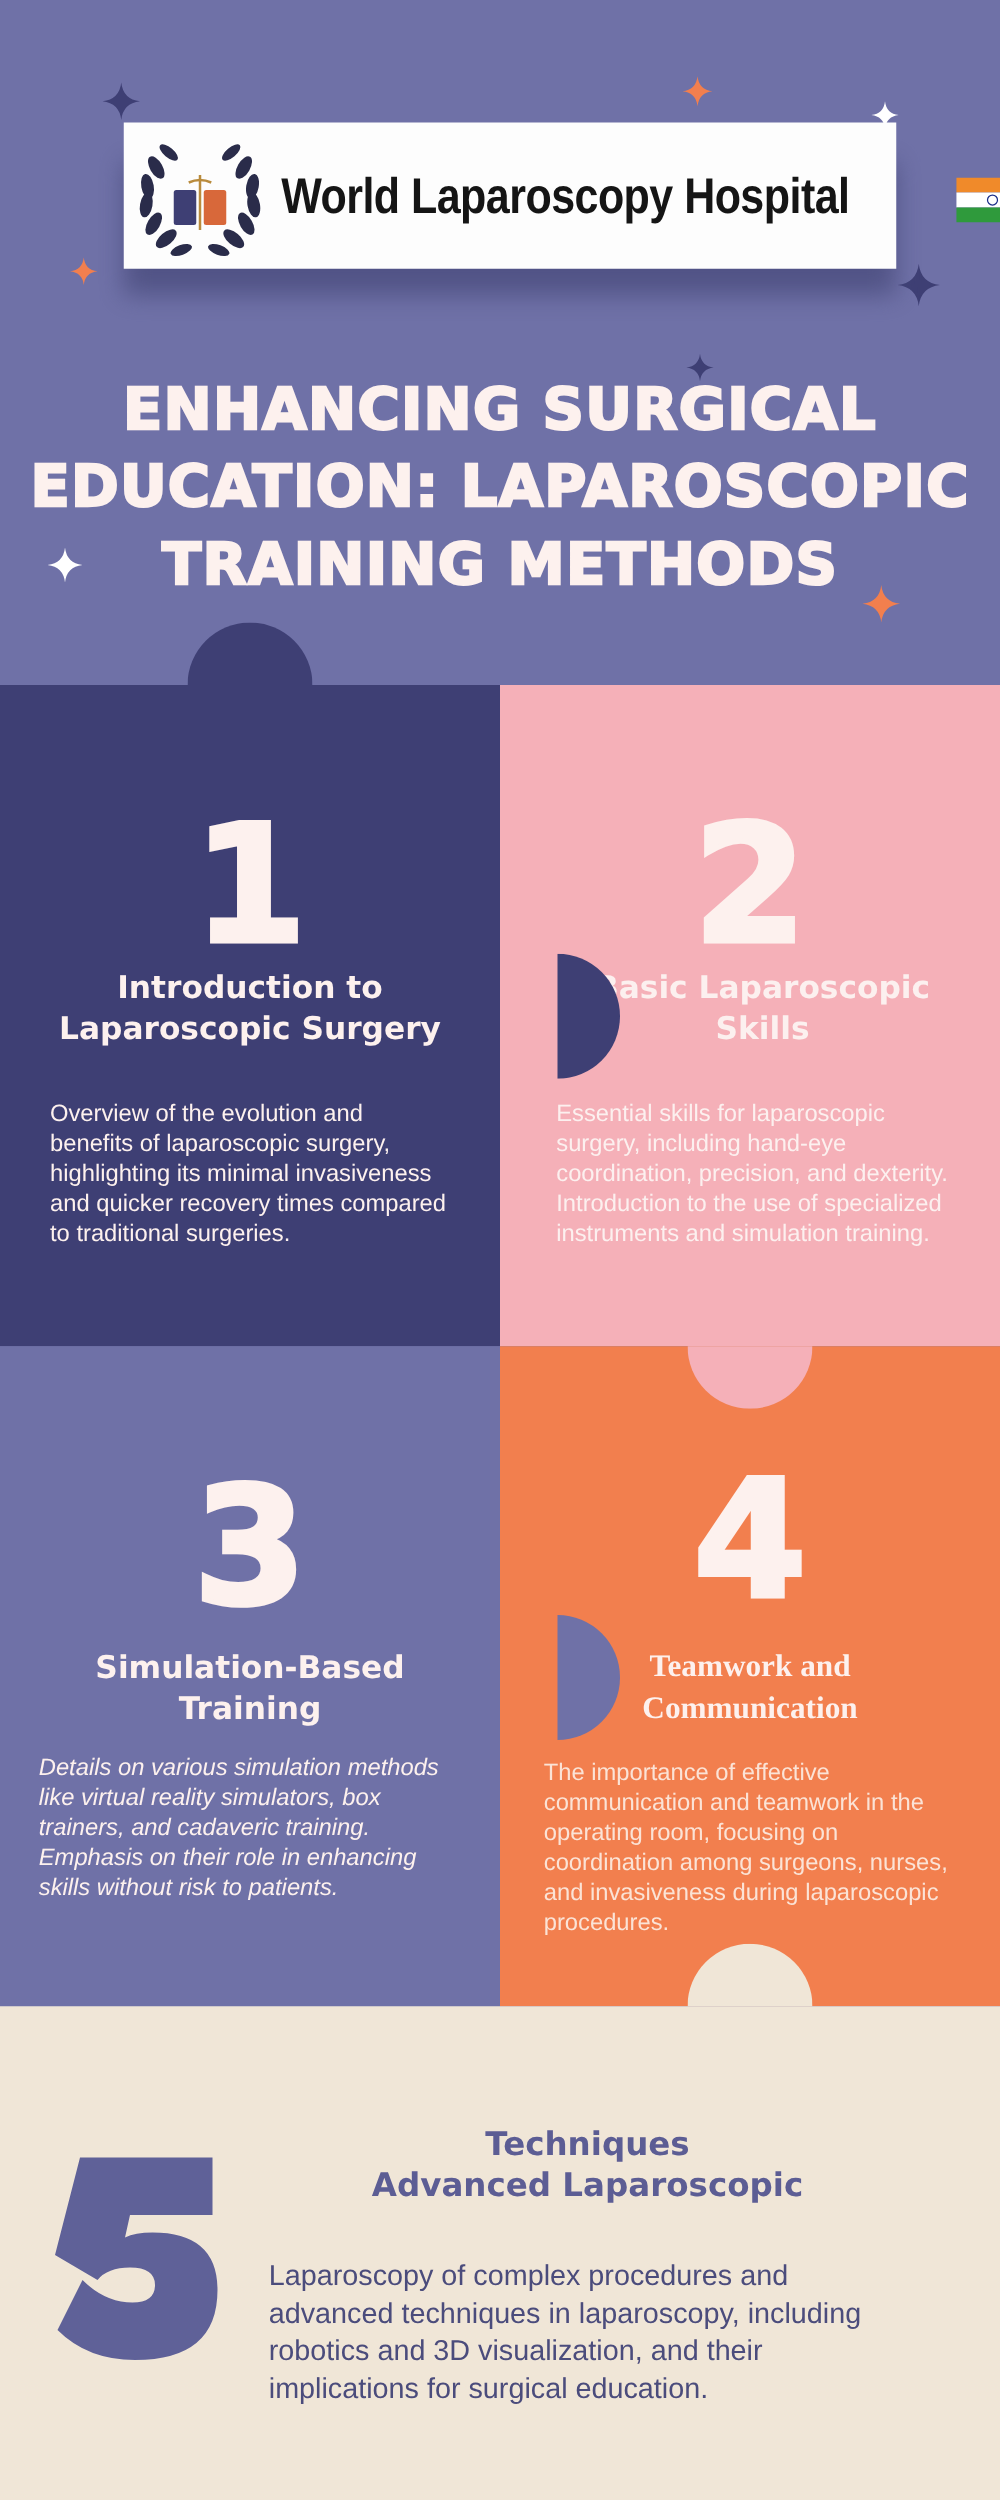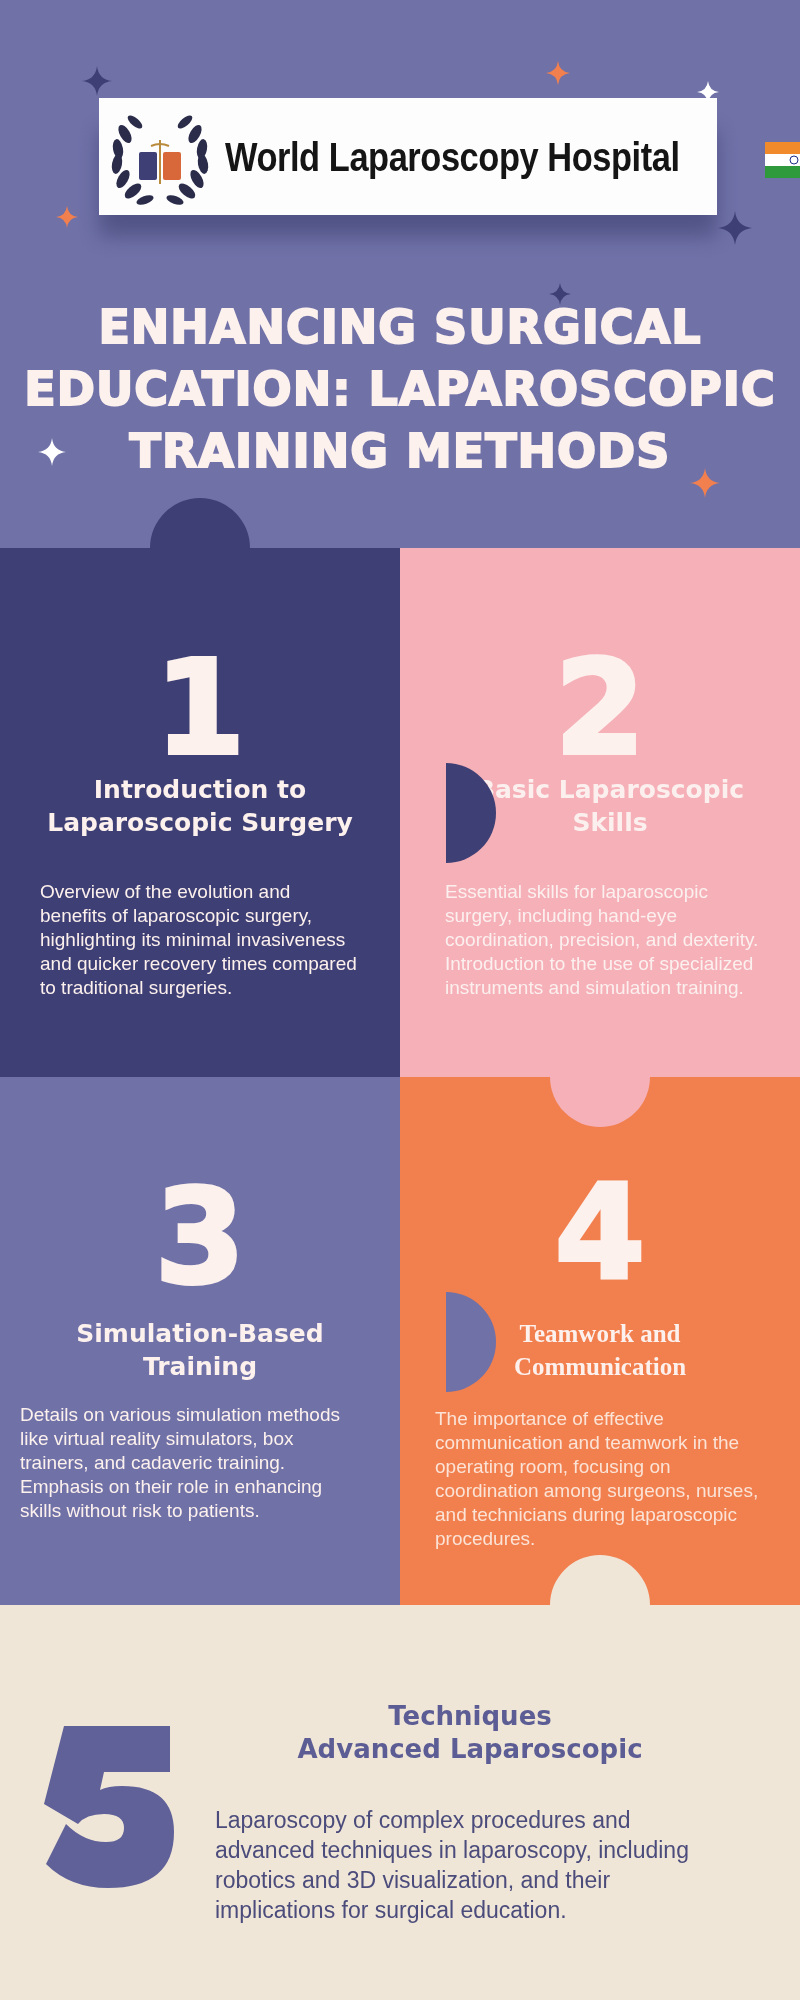--- a/index.html
+++ b/index.html
@@ -179,30 +179,30 @@
   </div>
   <div class="pbody" style="top:332px;left:45px;">Essential skills for laparoscopic surgery, including hand-eye coordination, precision, and dexterity. Introduction to the use of specialized instruments and simulation training.</div>
 </div>
 
 <div class="panel p3">
   <div class="num" style="top:95px;">3</div>
   <div class="ptitle" style="top:240px;">
     <div>Simulation-Based</div>
     <div>Training</div>
   </div>
-  <div class="pbody" style="top:326px;left:20px;width:330px;">Details on various simulation methods like virtual reality simulators, box trainers, and cadaveric training. Emphasis on their role in enhancing skills without risk to patients.</div>
+  <div class="pbody" style="top:326px;left:31px;width:330px;font-style:italic;">Details on various simulation methods like virtual reality simulators, box trainers, and cadaveric training. Emphasis on their role in enhancing skills without risk to patients.</div>
 </div>
 
 <div class="panel p4">
   <div class="num" style="top:90px;">4</div>
   <div class="ptitle" style="top:240px;font-family:Liberation Serif, serif;">
     <div>Teamwork and</div>
     <div>Communication</div>
   </div>
-  <div class="pbody" style="top:330px;left:35px;width:330px;">The importance of effective communication and teamwork in the operating room, focusing on coordination among surgeons, nurses, and technicians during laparoscopic procedures.</div>
+  <div class="pbody" style="top:330px;left:35px;width:330px;">The importance of effective communication and teamwork in the operating room, focusing on coordination among surgeons, nurses, and invasiveness during laparoscopic procedures.</div>
 </div>
 
 <div class="panel p5">
   <div class="num5">
     <svg viewBox="0 0 140 170">
       <path d="M22 6 H128 V52 H62 L58 70 Q66 66 80 66 Q132 66 132 112 Q132 168 66 168 Q28 168 4 144 L24 104 Q42 122 64 122 Q82 122 82 108 Q82 94 62 94 Q44 94 36 104 L2 84 Z" fill="#5f6198"></path>
     </svg>
   </div>
   <div class="ptitle">
     <div>Techniques</div>

